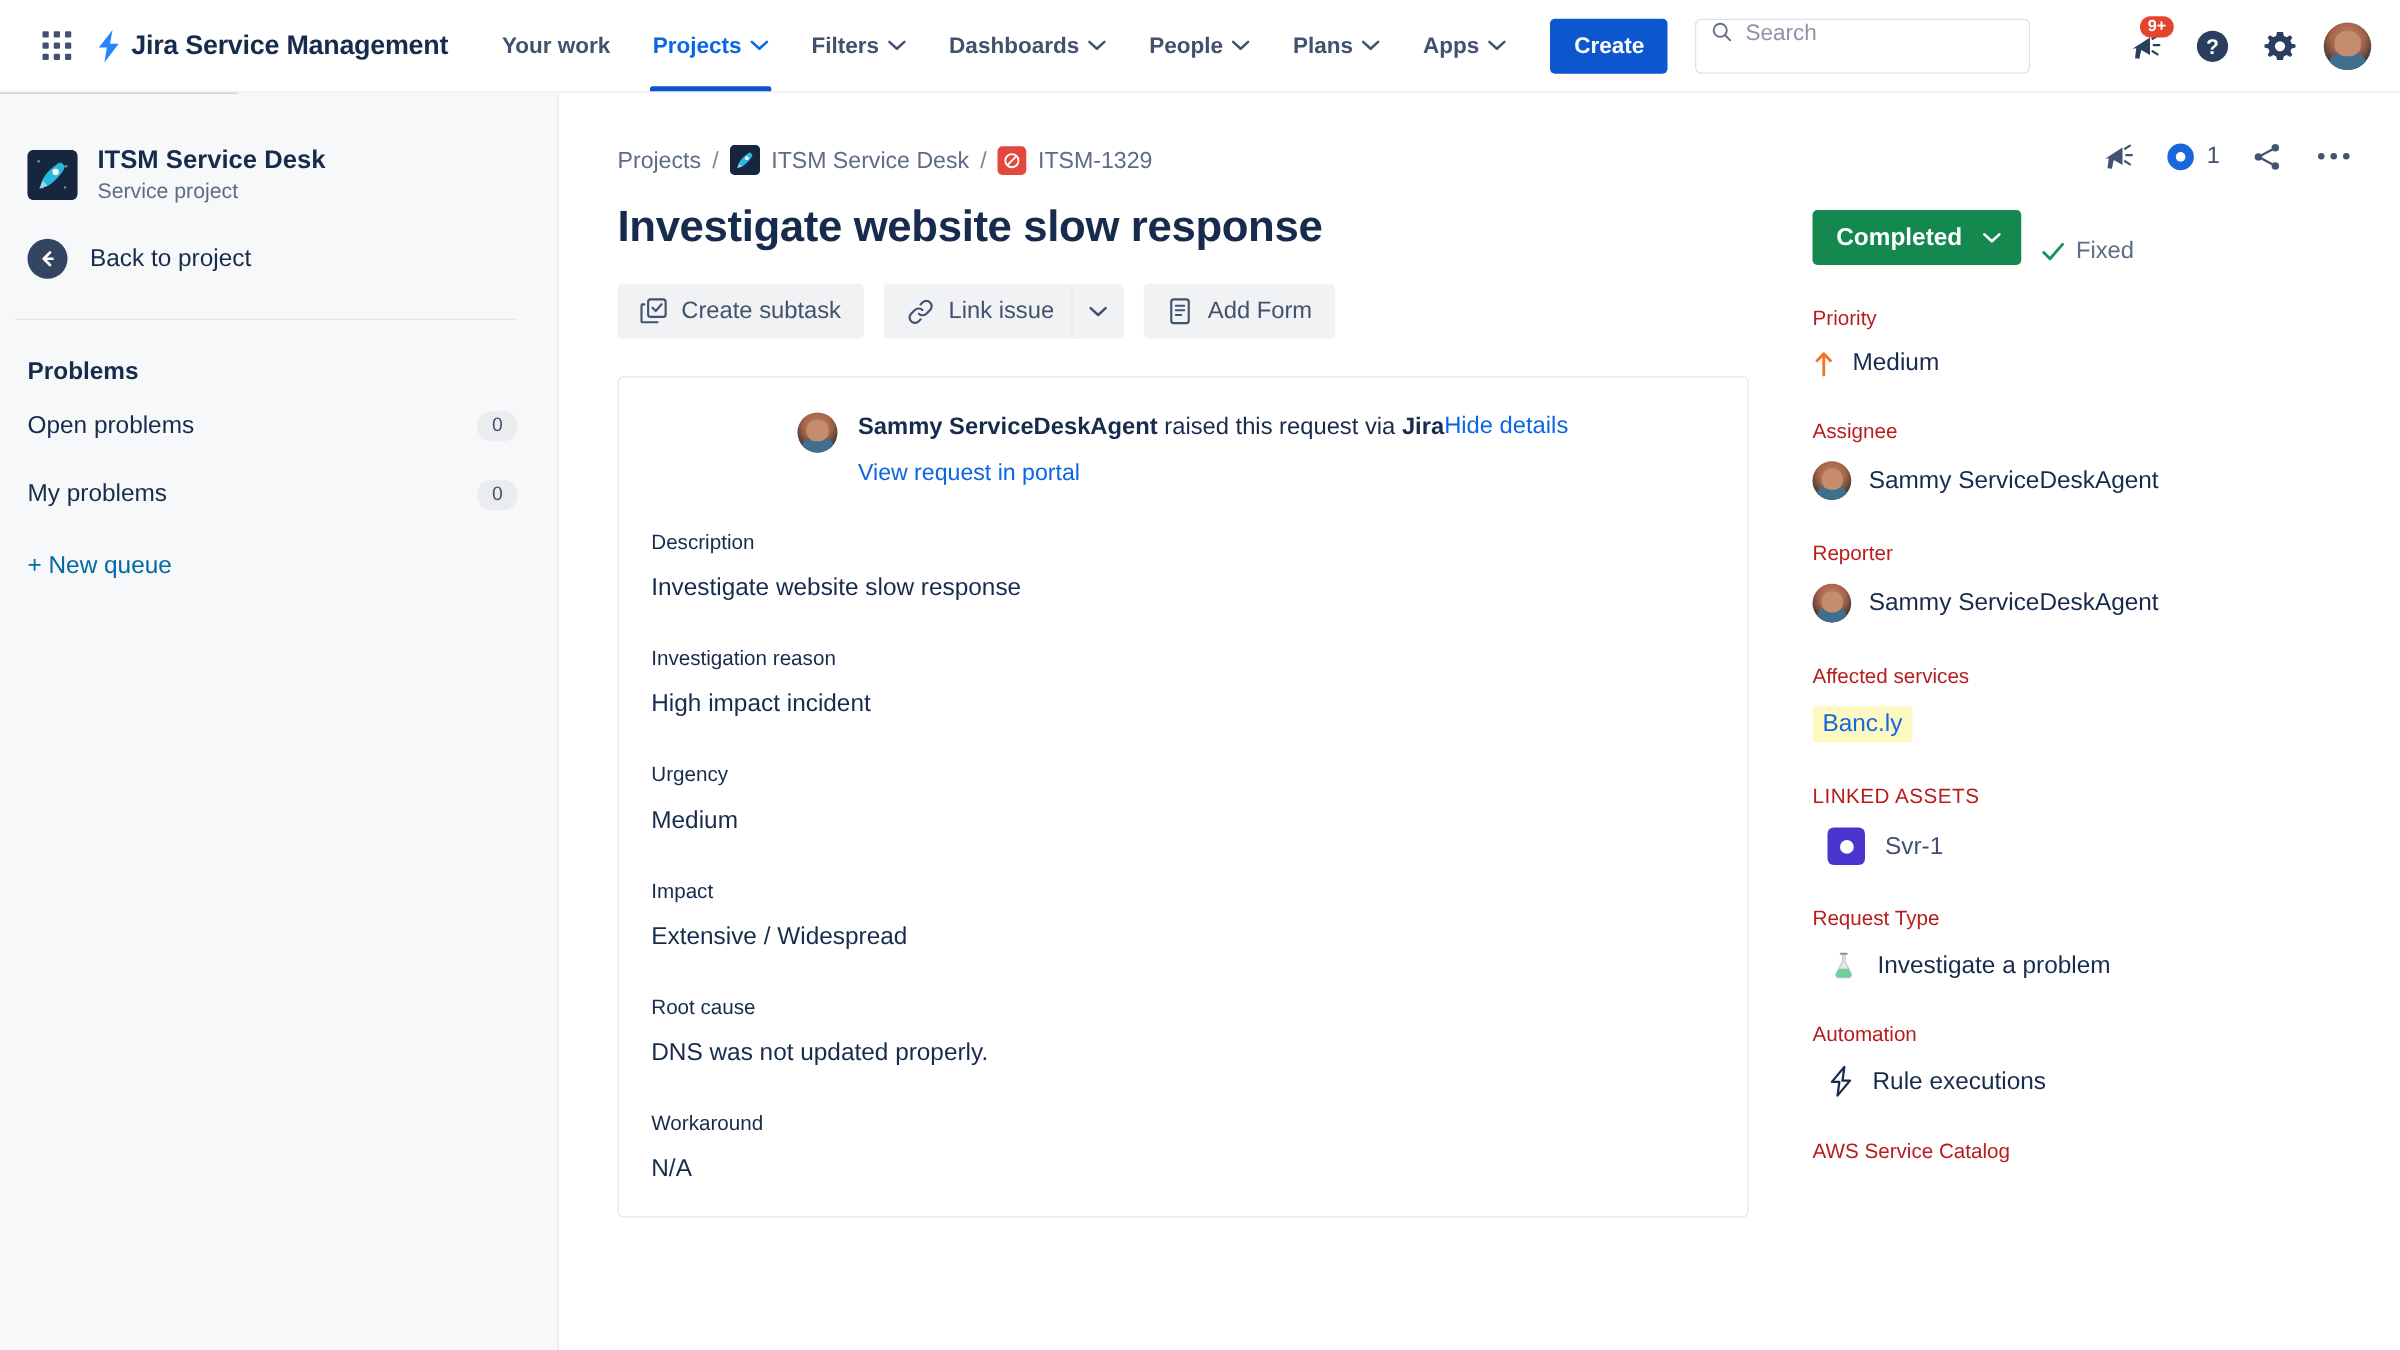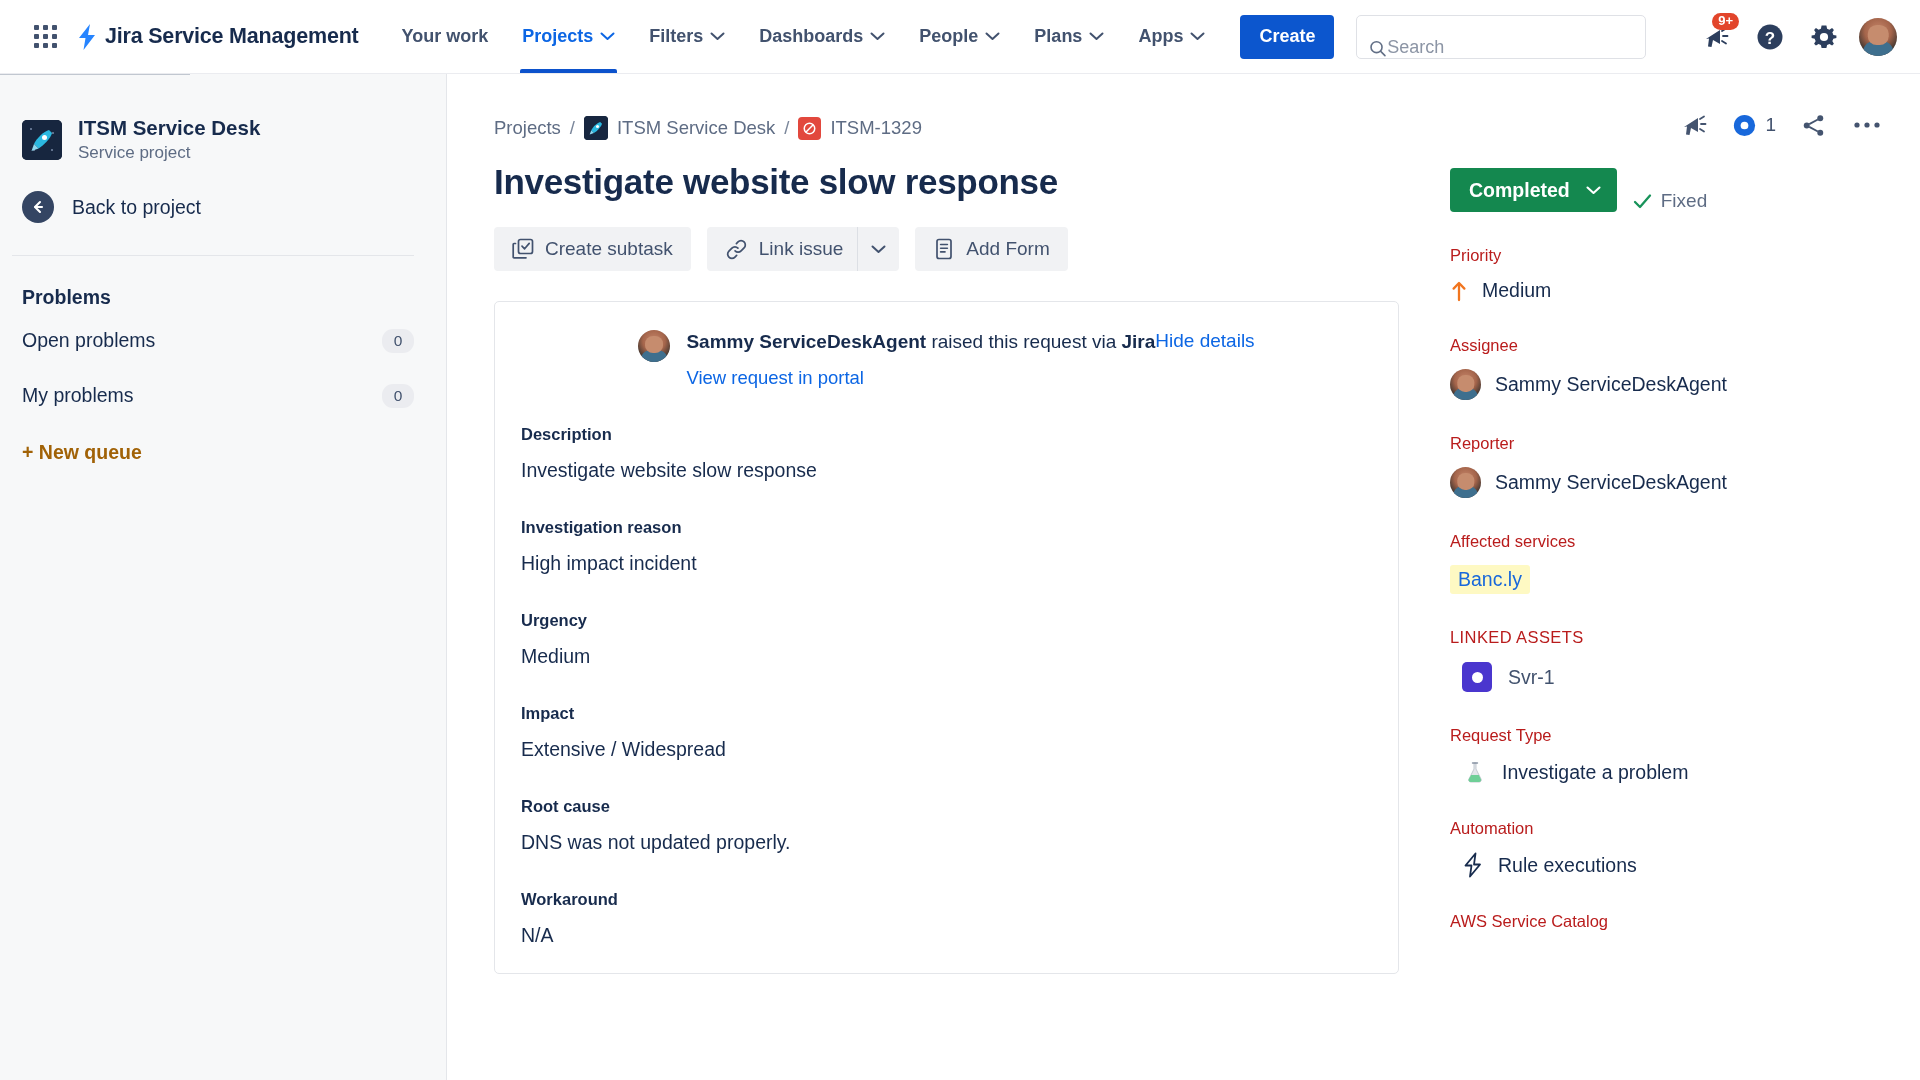--- a/index.html
+++ b/index.html
@@ -53,23 +53,23 @@
   }
 
   .create-btn {
     margin-left: 18px; height: 44px; padding: 0 19px;
     background: #0C56CE; color: #FFFFFF; border: none; border-radius: 4px;
     font-size: 18px; font-weight: 600; font-family: inherit; cursor: pointer;
     display: flex; align-items: center;
   }
 
   .searchbox {
-    margin-left: 22px; width: 290px; height: 44px;
+    margin-left: 22px; width: 268px; height: 44px;
     border: 1.5px solid #DFE1E6; border-radius: 5px;
-    display: flex; align-items: flex-end; padding: 0 12px; 
+    display: flex; align-items: flex-start; padding: 0 12px; gap: 10px;
     background: #FFFFFF; cursor: text;
   }
   .searchbox input {
     border: none; outline: none; background: transparent;
     font-size: 18px; font-family: inherit; color: #172B4D; width: 100%;
   }
   .searchbox input::placeholder { color: #8C95A5; }
 
   .topnav-right {
     margin-left: auto; display: flex; align-items: center; gap: 6px;
@@ -150,21 +150,21 @@
     display: flex; align-items: center; justify-content: space-between;
     height: 47px; margin: 8px 22px 0 14px;
     padding: 0 10px 0 8px; border-radius: 4px; cursor: pointer;
   }
   .sb-item-label { font-size: 19.5px; color: #172B4D; }
   .sb-count {
     font-size: 15.5px; color: #42526E; background: #EBECF0;
     border-radius: 11px; padding: 3px 11px; min-width: 32px; text-align: center;
   }
   .sb-newqueue {
-    font-size: 19.5px; color: #a16207; padding: 22px 0 0 22px; cursor: pointer; font-weight: bold;
+    font-size: 19.5px; color: #0369a1; padding: 22px 0 0 22px; cursor: pointer;
   }
 
   
   .main {
     position: absolute; top: 74px; left: 448px; right: 0; bottom: 0;
     background: #FFFFFF; overflow: hidden;
   }
   .content-inner { position: relative; padding: 0; }
 
   .breadcrumb {
@@ -212,21 +212,21 @@
   .raiser-line { font-size: 19px; color: #172B4D; line-height: 1.3; }
   .raiser-line b { font-weight: 700; }
   .portal-link {
     display: block; margin-top: 12px;
     font-size: 18.5px; color: #0C66E4; text-decoration: none; cursor: pointer;
   }
   .hide-details { font-size: 19px; color: #0C66E4; cursor: pointer; white-space: nowrap; }
 
   .fieldblock { margin-top: 36px; }
   .fieldblock:first-of-type { margin-top: 34px; }
-  .field-label { font-size: 16.5px; font-weight: 700; color: #172B4D; }
+  .field-label { font-size: 16.5px; font-weight: 400; color: #172B4D; }
   .field-value { font-size: 19.5px; color: #172B4D; margin-top: 15px; }
 
   
   .rightpanel {
     position: absolute; top: 74px; right: 0; width: 520px; height: 1006px;
     background: #FFFFFF; padding: 0 0 0 0; overflow: hidden;
   }
   .rp-iconrow {
     display: flex; align-items: center; justify-content: flex-end; gap: 8px;
     padding: 28px 30px 0 0;

